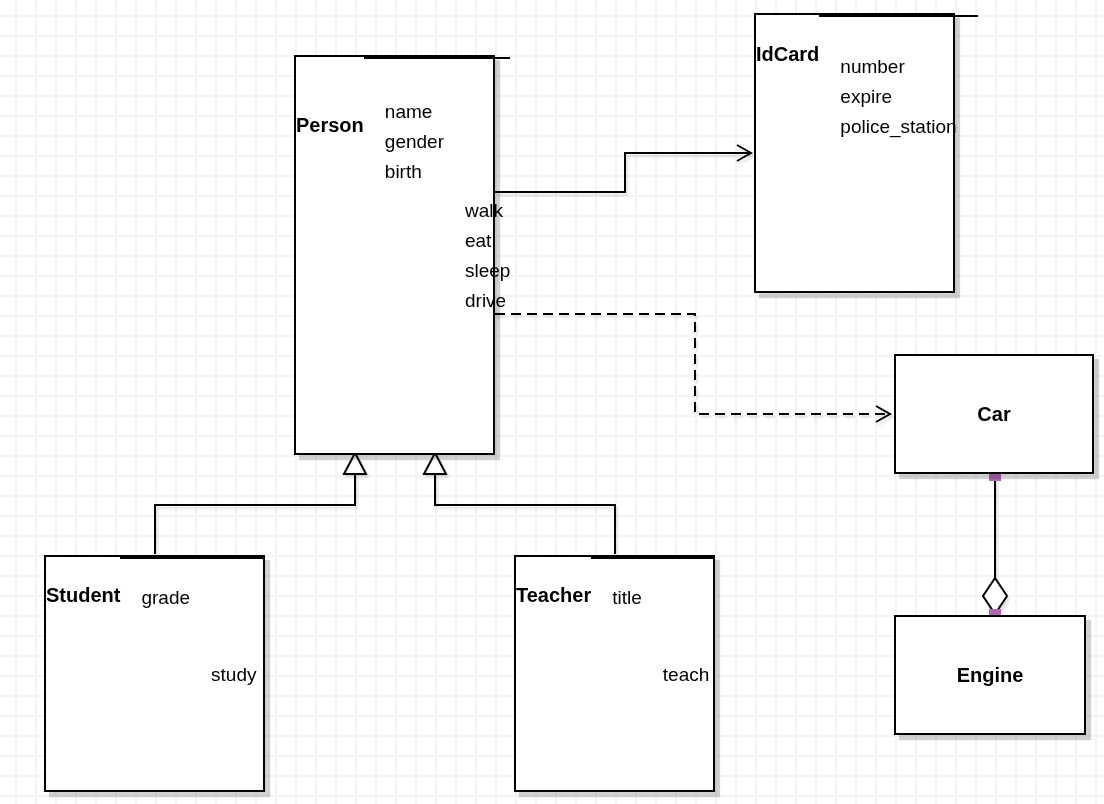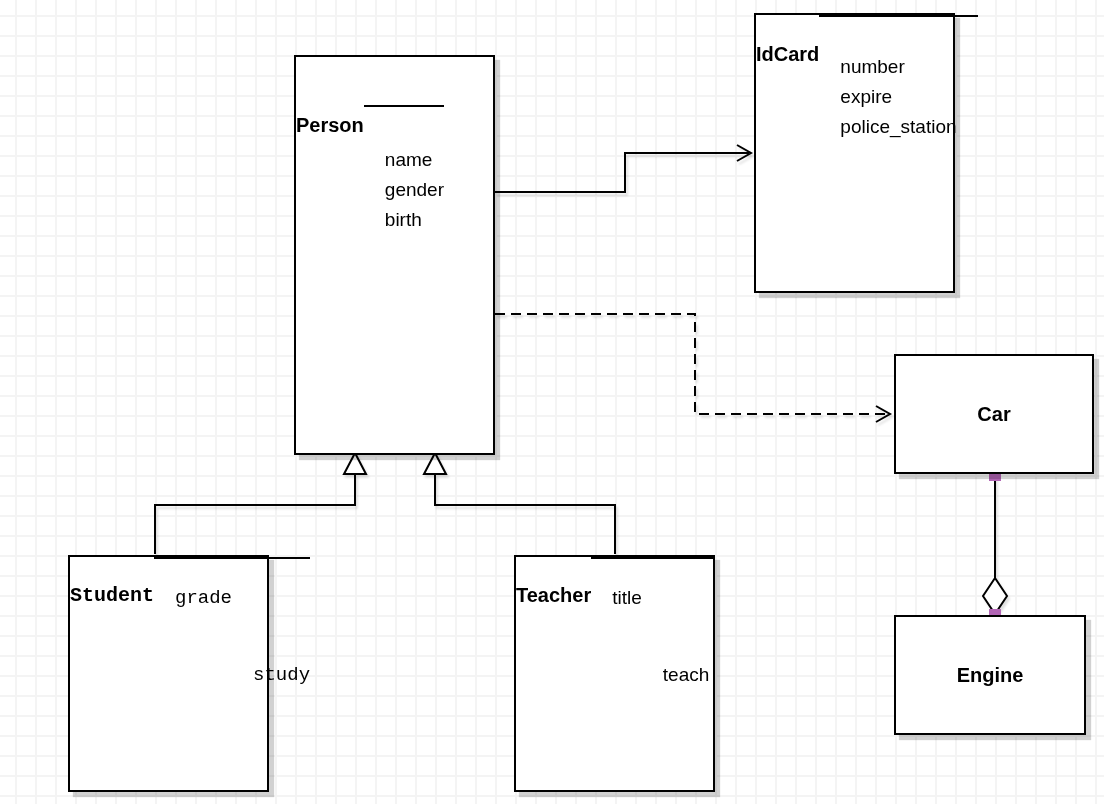--- a/index.html
+++ b/index.html
@@ -67,29 +67,29 @@
     font-size: 19px;
     line-height: 30px;
     padding-left: 21px;
     color: #000000;
     white-space: pre-line;
   }
 
   
   .person  { left: 294px; top: 55px;  width: 201px; height: 400px; }
   .person  .title   { height: 71px; margin-top: 33px; }
-  .person  .attrs   { height: 167px; margin-top: 48px; }
+  .person  .attrs   { height: 167px; }
   .person  .methods { flex: 1; }
 
   .idcard  { left: 754px; top: 13px;  width: 201px; height: 280px; }
   .idcard  .title   { height: 78px; }
   .idcard  .attrs   { height: 162px; }
   .idcard  .methods { flex: 1; }
 
-  .student { left: 68px;  top: 555px; width: 201px; height: 237px; font-family: Liberation Mono, monospace; }
+  .student { left: 44px;  top: 555px; width: 221px; height: 237px; }
   .student .title   { height: 76px; }
   .student .attrs   { height: 80px; }
   .student .methods { flex: 1; }
 
   .teacher { left: 514px; top: 555px; width: 201px; height: 237px; }
   .teacher .title   { height: 76px; }
   .teacher .attrs   { height: 80px; }
   .teacher .methods { flex: 1; }
 
   .car     { left: 894px; top: 354px; width: 200px; height: 120px; }
@@ -129,20 +129,24 @@
       <rect x="989" y="469" width="12" height="12" fill="#b265b5"></rect>
       <rect x="989" y="609" width="12" height="12" fill="#b265b5"></rect>
     </g>
   </svg>
 
   <div class="uml-class person">
     <div class="sec title">Person</div>
     <div class="sec members attrs">name
 gender
 birth</div>
+    <div class="sec members methods">walk
+eat
+sleep
+drive</div>
   </div>
 
   <div class="uml-class idcard">
     <div class="sec title">IdCard</div>
     <div class="sec members attrs">number
 expire
 police_station</div>
     <div class="sec members methods"></div>
   </div>
 

